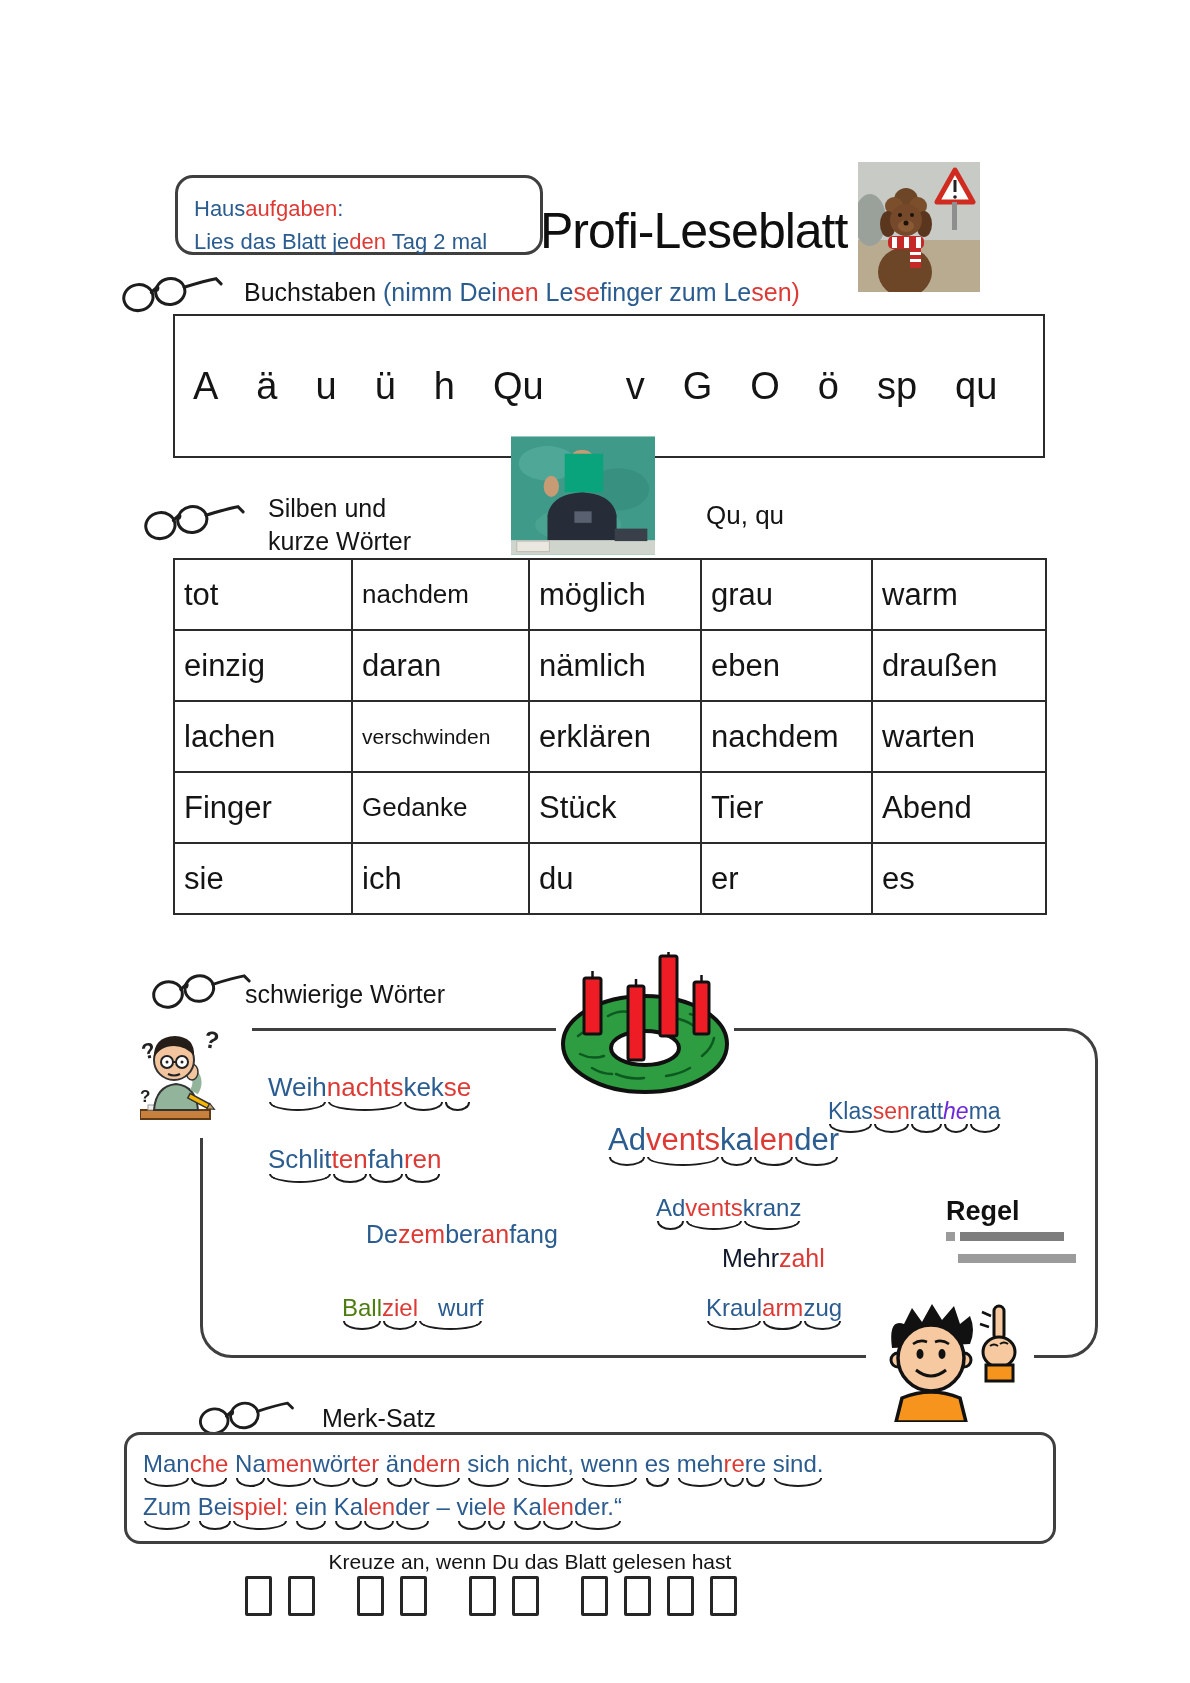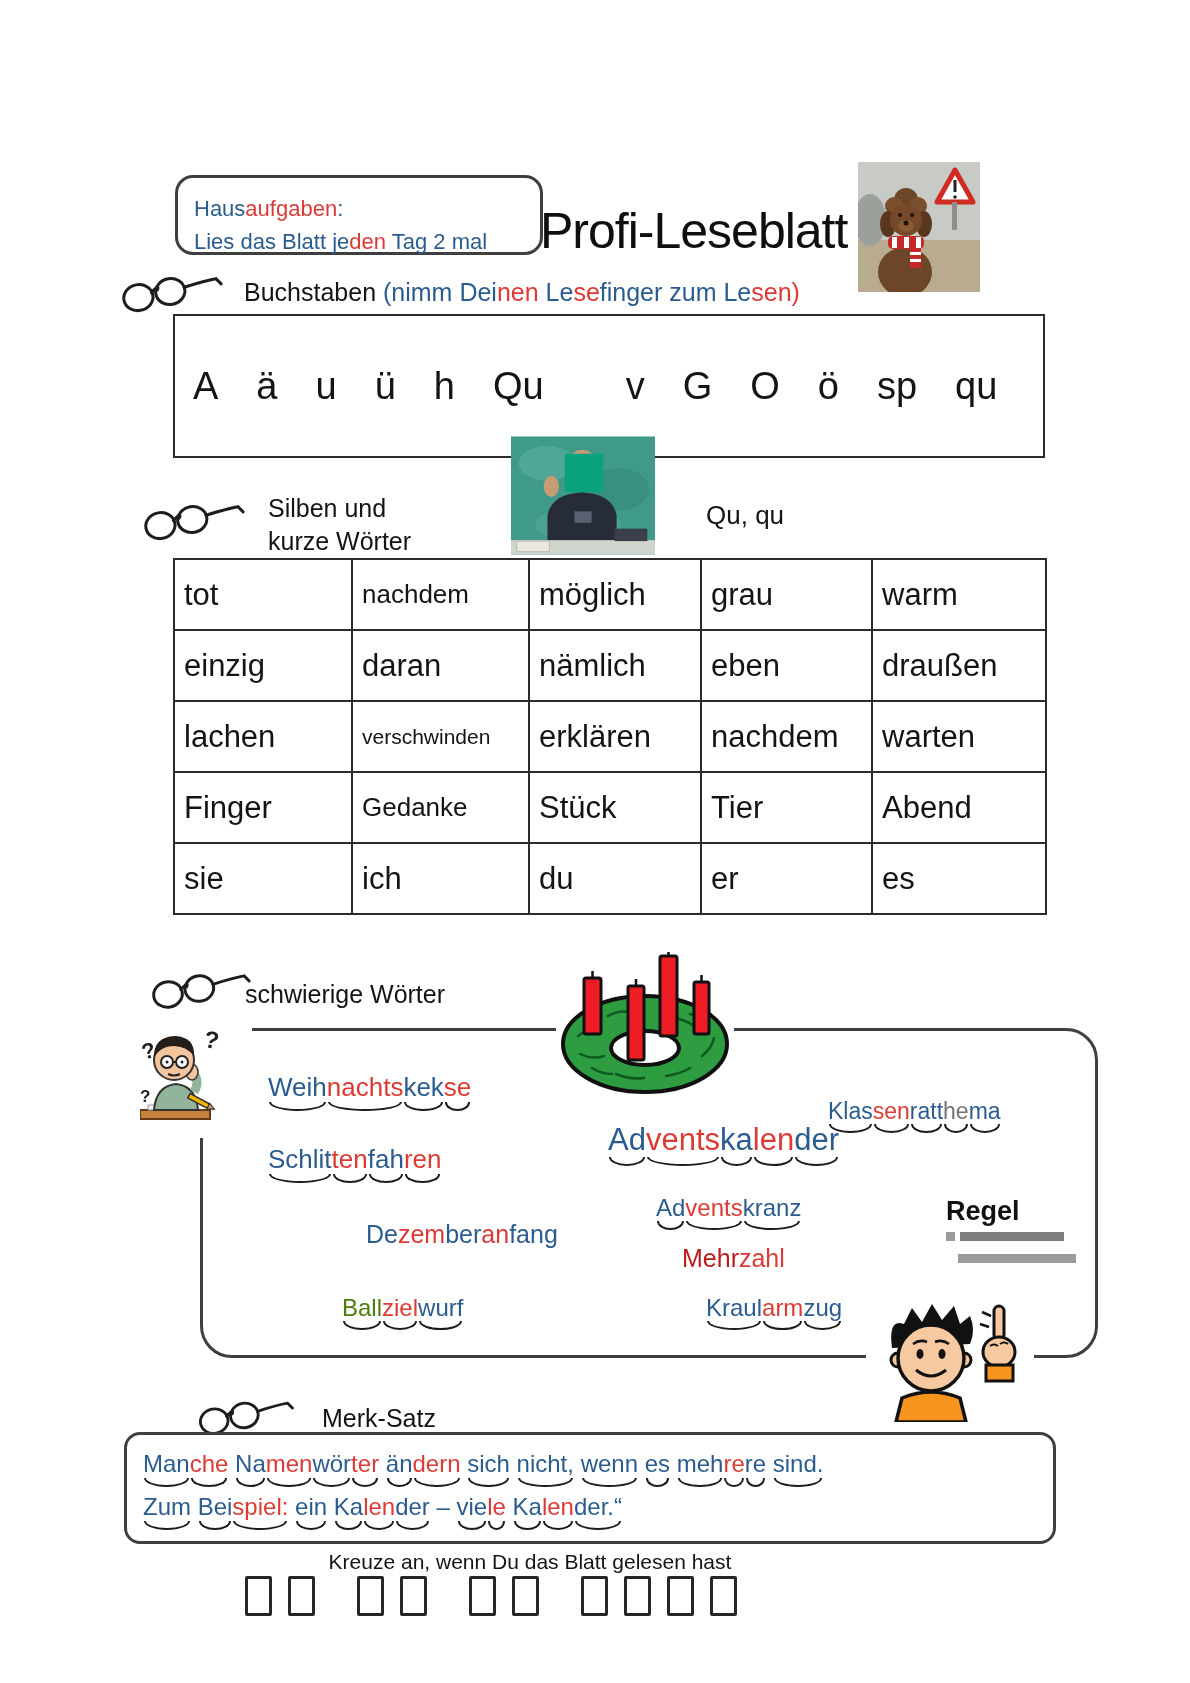--- a/index.html
+++ b/index.html
@@ -263,27 +263,27 @@
     <circle cx="27" cy="40" r="1.5" fill="#222"></circle>
       <circle cx="42" cy="40" r="1.5" fill="#222"></circle>
     <path d="M28 52 q6 3 12 0" stroke="#222" stroke-width="2" fill="none"></path>
     <g transform="rotate(28 58 78)">
       <rect x="48" y="76" width="22" height="5" fill="#f5b400" stroke="#333" stroke-width="1.5"></rect>
       <path d="M70 75.5 l7 3 l-7 3 Z" fill="#caa06a" stroke="#333" stroke-width="1"></path>
     </g>
   </svg>
 
   <div class="word w-weihnachtskekse"><span class="seg arc" style="color: rgb(43, 92, 144);">Weih</span><span class="seg arc" style="color: rgb(221, 58, 53);">nachts</span><span class="seg arc" style="color: rgb(43, 92, 144);">kek</span><span class="seg arc" style="color: rgb(221, 58, 53);">se</span></div>
-  <div class="word w-klassenratthema"><span class="seg arc" style="color: rgb(43, 92, 144);">Klas</span><span class="seg arc" style="color: rgb(221, 58, 53);">sen</span><span class="seg arc" style="color: rgb(43, 92, 144);">ratt</span><span class="seg arc" style="color: #737373;">he</span><span class="seg arc" style="color: rgb(43, 92, 144);">ma</span></div>
+  <div class="word w-klassenratthema"><span class="seg arc" style="color: rgb(43, 92, 144);">Klas</span><span class="seg arc" style="color: rgb(221, 58, 53);">sen</span><span class="seg arc" style="color: rgb(43, 92, 144);">ratt</span><span class="seg arc" style="color: #6d28d9; font-style: italic;">he</span><span class="seg arc" style="color: rgb(43, 92, 144);">ma</span></div>
   <div class="word w-adventskalender"><span class="seg arc" style="color: rgb(43, 92, 144);">Ad</span><span class="seg arc" style="color: rgb(221, 58, 53);">vents</span><span class="seg arc" style="color: rgb(43, 92, 144);">ka</span><span class="seg arc" style="color: rgb(221, 58, 53);">len</span><span class="seg arc" style="color: rgb(43, 92, 144);">der</span></div>
   <div class="word w-schlittenfahren"><span class="seg arc" style="color: rgb(43, 92, 144);">Schlit</span><span class="seg arc" style="color: rgb(221, 58, 53);">ten</span><span class="seg arc" style="color: rgb(43, 92, 144);">fah</span><span class="seg arc" style="color: rgb(221, 58, 53);">ren</span></div>
   <div class="word w-adventskranz"><span class="seg arc" style="color: rgb(43, 92, 144);">Ad</span><span class="seg arc" style="color: rgb(221, 58, 53);">vents</span><span class="seg arc" style="color: rgb(43, 92, 144);">kranz</span></div>
   <div class="word w-dezemberanfang"><span class="seg" style="color: rgb(43, 92, 144);">De</span><span class="seg" style="color: rgb(221, 58, 53);">zem</span><span class="seg" style="color: rgb(43, 92, 144);">ber</span><span class="seg" style="color: rgb(221, 58, 53);">an</span><span class="seg" style="color: rgb(43, 92, 144);">fang</span></div>
-  <div class="word w-mehrzahl"><span class="seg" style="color: #b91c1c;">Mehr</span><span class="seg" style="color: rgb(221, 58, 53);">zahl</span></div>
-  <div class="word w-ballzielwurf"><span class="seg arc" style="color: #4d7c0f;">Ball</span><span class="seg arc" style="color: rgb(221, 58, 53);">ziel</span><span class="seg arc" style="color: rgb(43, 92, 144);">wurf</span></div>
+  <div class="word w-mehrzahl"><span class="seg" style="color: #0f172a; margin-left: 40px;">Mehr</span><span class="seg" style="color: rgb(221, 58, 53);">zahl</span></div>
+  <div class="word w-ballzielwurf"><span class="seg arc" style="color: #4d7c0f;">Ball</span><span class="seg arc" style="color: rgb(221, 58, 53);">ziel</span><span class="seg arc" style="color: rgb(43, 92, 144); padding-left: 20px;">wurf</span></div>
   <div class="word w-kraularmzug"><span class="seg arc" style="color: rgb(43, 92, 144);">Kraul</span><span class="seg arc" style="color: rgb(221, 58, 53);">arm</span><span class="seg arc" style="color: rgb(43, 92, 144);">zug</span></div>
 
   <div class="regel">
     <div class="regel-label">Regel</div>
     <div class="regel-lines">
       <span class="rl-sq"></span><span class="rl-bar"></span>
       <span class="rl-bar2"></span>
     </div>
   </div>
 

